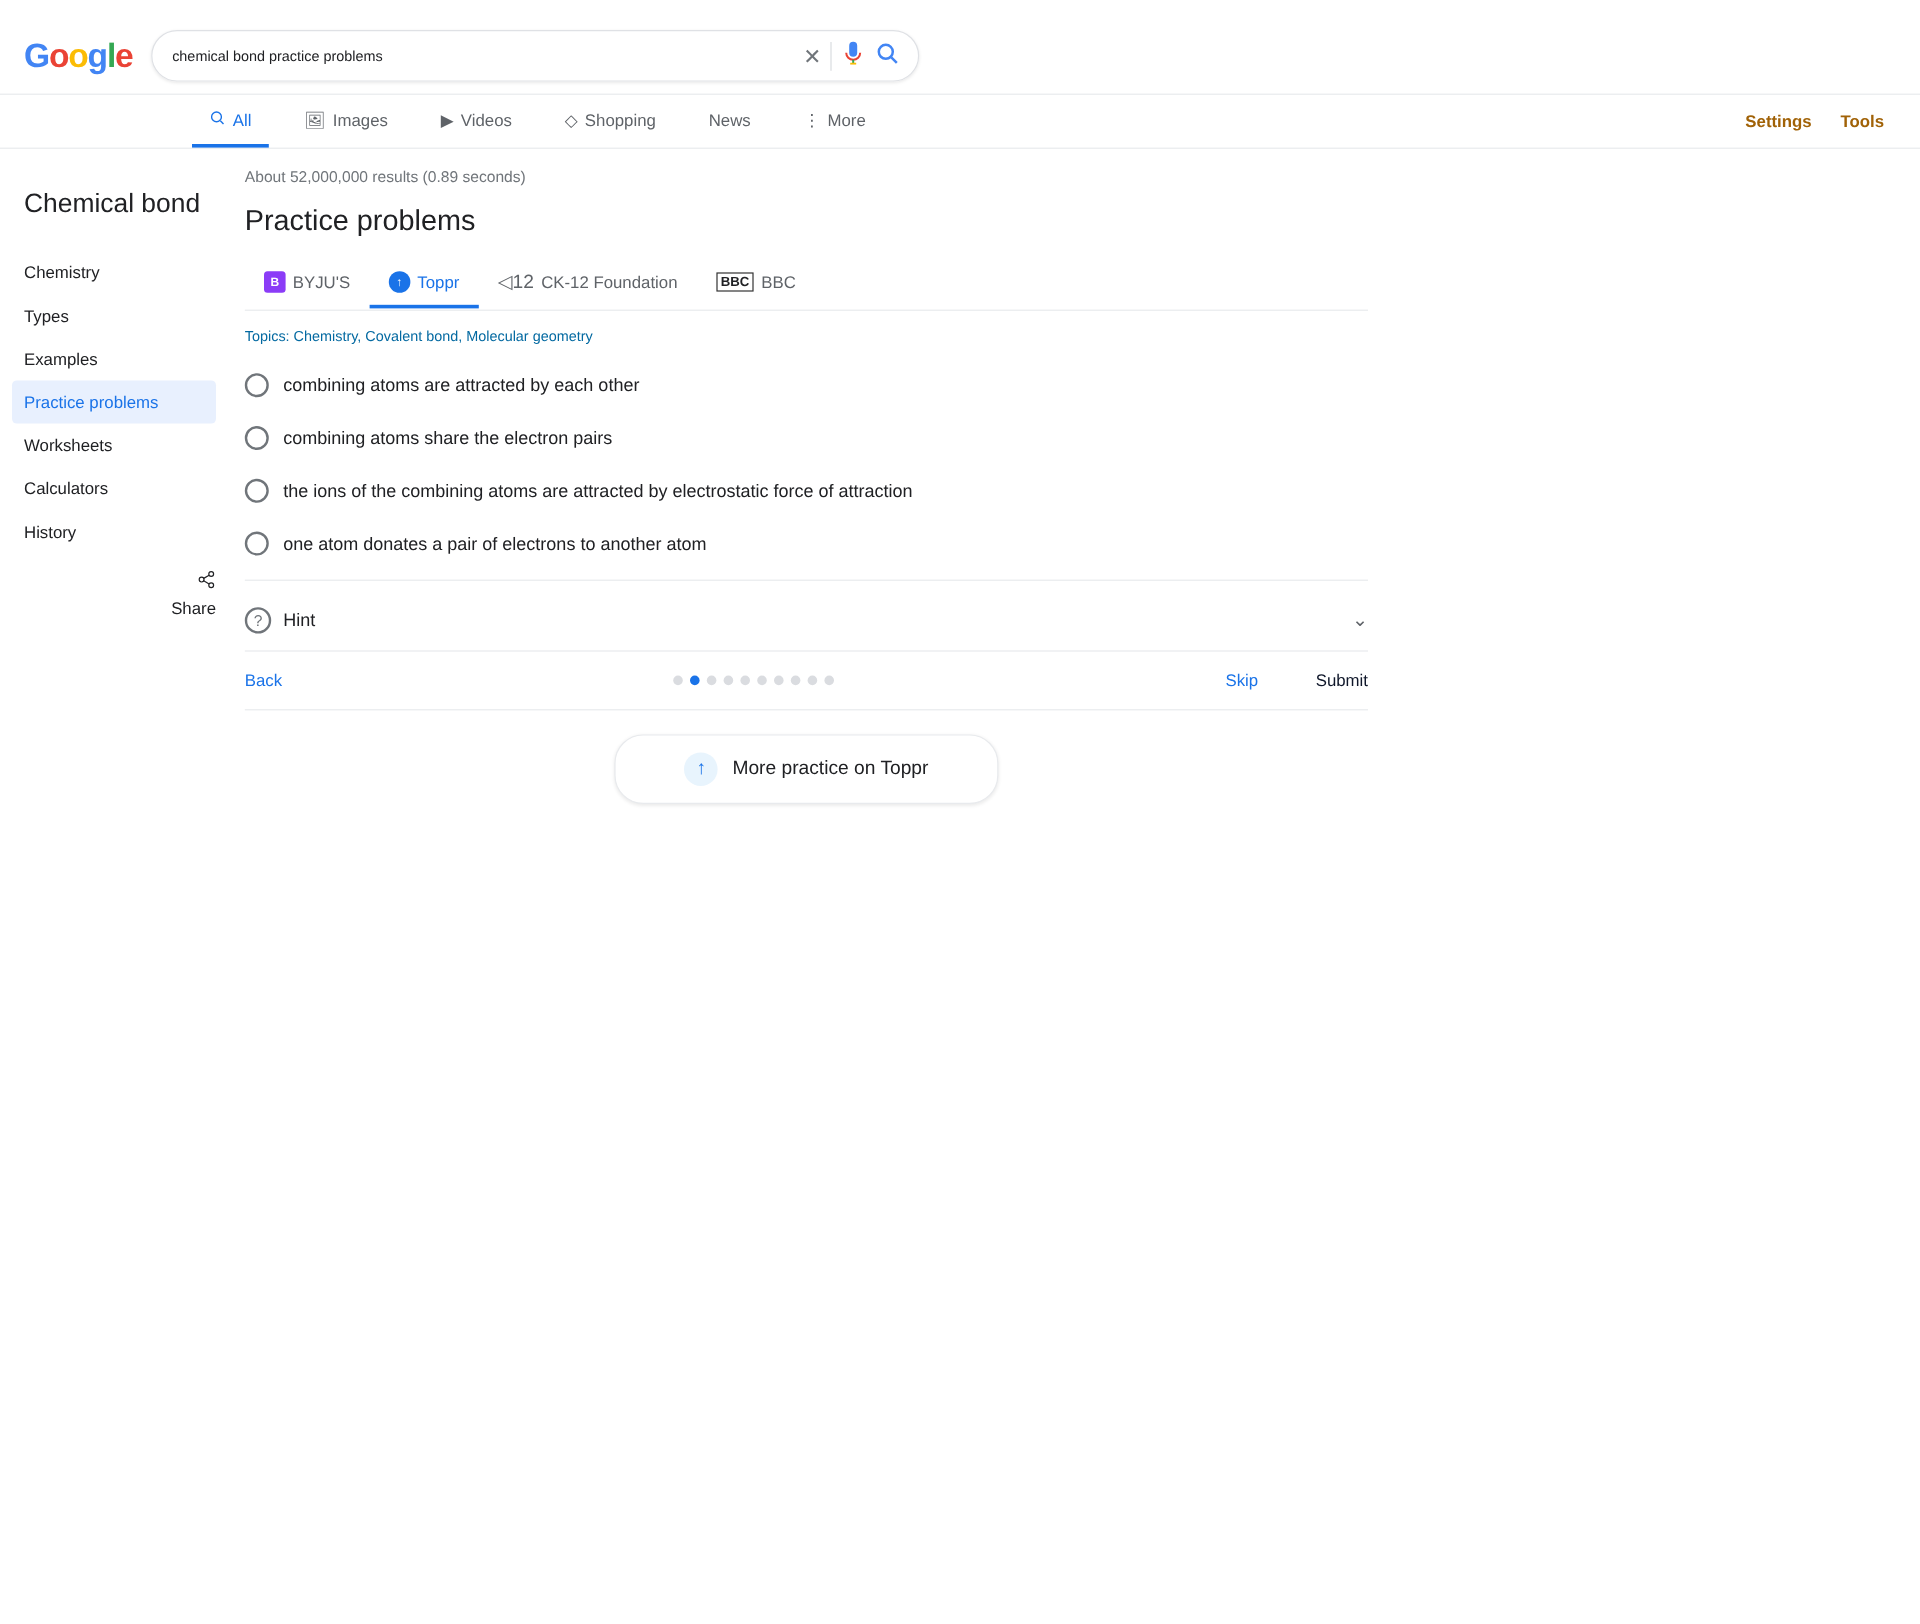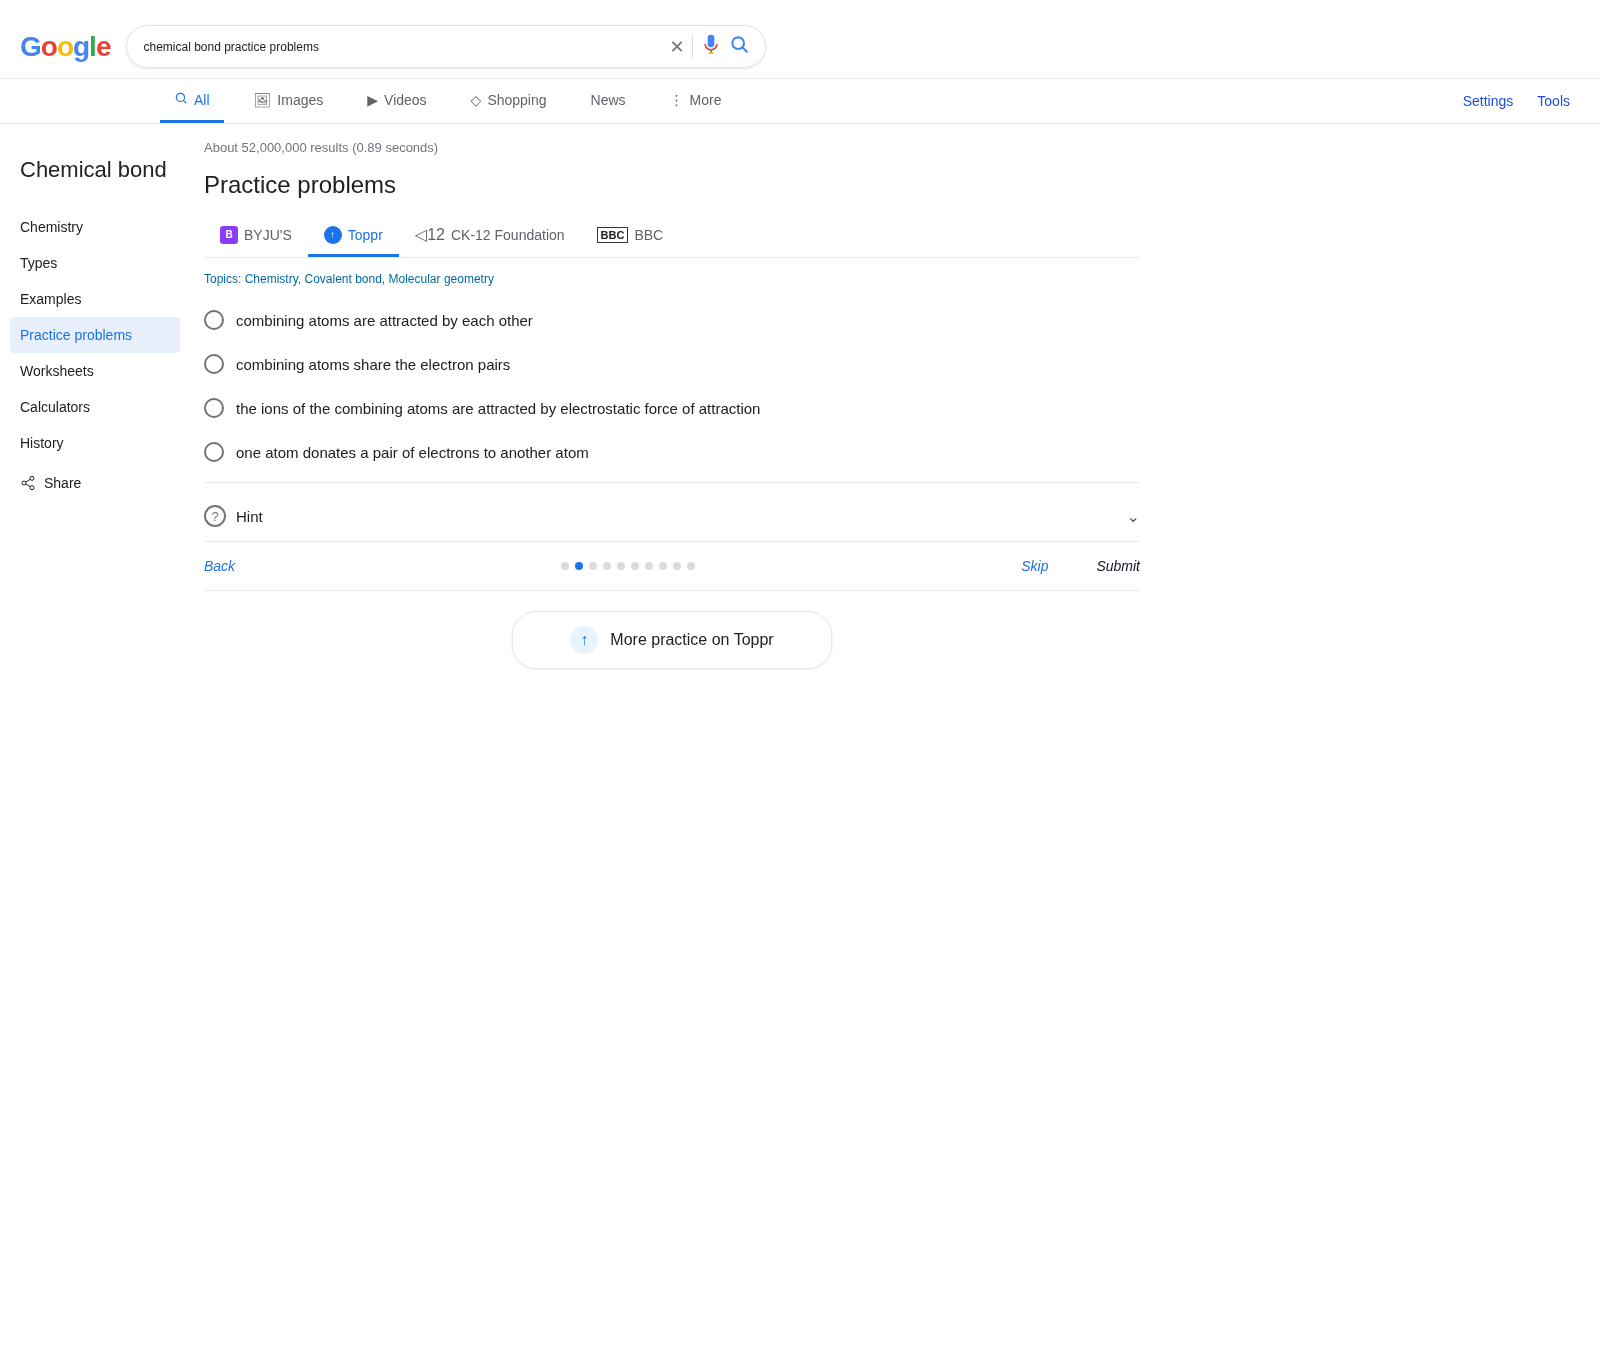--- a/index.html
+++ b/index.html
@@ -95,22 +95,23 @@
       font-size: 14px;
     }
     .tabs-right {
       margin-left: auto;
       display: flex;
       gap: 4px;
     }
     .tab-settings, .tab-tools {
       padding: 12px 10px;
       cursor: pointer;
-      color: #1d4ed8;
-      font-size: 14px;
+      color: #a16207;
+      font-size: 14px;
+      font-weight: bold;
     }
 
     
     .main-layout {
       display: flex;
       padding: 16px 20px 0 20px;
       min-height: 100vh;
     }
 
     
@@ -141,20 +142,21 @@
     }
     .sidebar-share {
       display: flex;
       align-items: flex-end;
       gap: 8px;
       padding: 10px 0;
       font-size: 14px;
       color: #202124;
       cursor: pointer;
       margin-top: 4px;
+      flex-direction: column;
     }
 
     
     .content {
       flex: 1;
       padding-left: 24px;
       max-width: 960px;
     }
     .results-count {
       font-size: 13px;
@@ -304,21 +306,20 @@
       font-size: 16px;
     }
 
     
     .nav-row {
       display: flex;
       align-items: center;
       justify-content: space-between;
       padding: 16px 0;
       border-bottom: 1px solid #e8eaed;
-      font-style: italic;
     }
     .nav-back {
       color: #1a73e8;
       font-size: 14px;
       cursor: pointer;
       font-weight: 500;
     }
     .nav-dots {
       display: flex;
       align-items: center;

